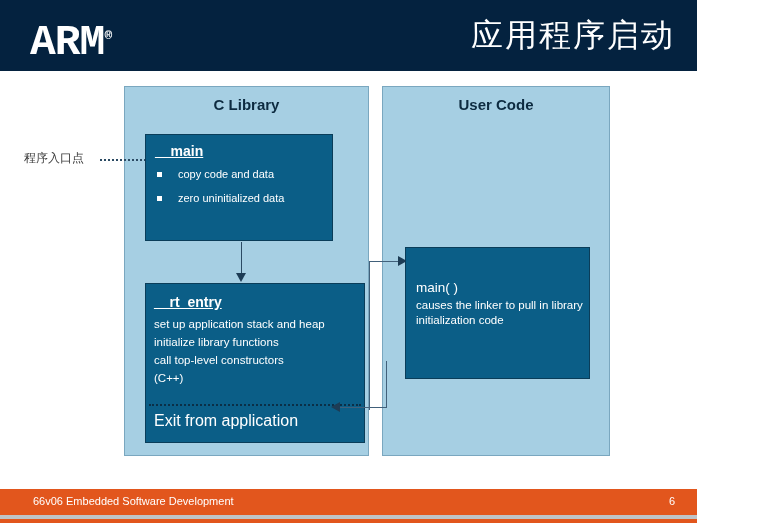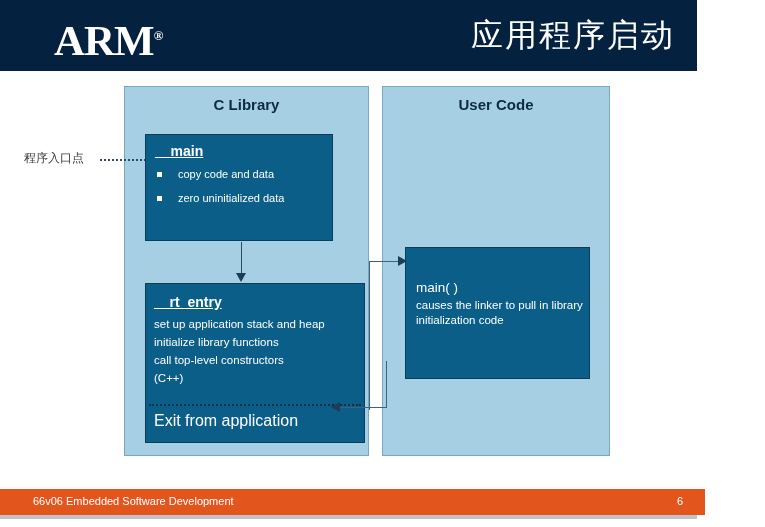--- a/index.html
+++ b/index.html
@@ -21,27 +21,26 @@
     left: 0;
     top: 0;
     width: 697px;
     height: 71px;
     background: #04223f;
   }
   #arm-logo {
     position: absolute;
     left: 30px;
     top: 12px;
-    font-family: Liberation Serif, serif;
+    font-family: Liberation Mono, monospace;
     font-weight: bold;
     font-size: 43px;
     letter-spacing: -1px;
     color: #ffffff;
     line-height: 48px;
-    margin-left: 24px;
   }
   #arm-logo-tm {
     font-size: 13px;
     vertical-align: super;
     font-weight: bold;
     letter-spacing: 0;
   }
   #header-title {
     position: absolute;
     right: 22px;
@@ -311,23 +310,22 @@
     border-bottom: 5px solid transparent;
     border-right: 9px solid #1d3c55;
   }
 
   
   #footer-bar {
     position: absolute;
     left: 0;
     top: 489px;
     width: 697px;
-    height: 26px;
+    height: 34px;
     background: #e2561d;
-    padding-left: 8px;
   }
   #footer-text {
     position: absolute;
     left: 33px;
     top: 6px;
     font-size: 11px;
     color: #ffffff;
     white-space: nowrap;
   }
   #footer-page {

